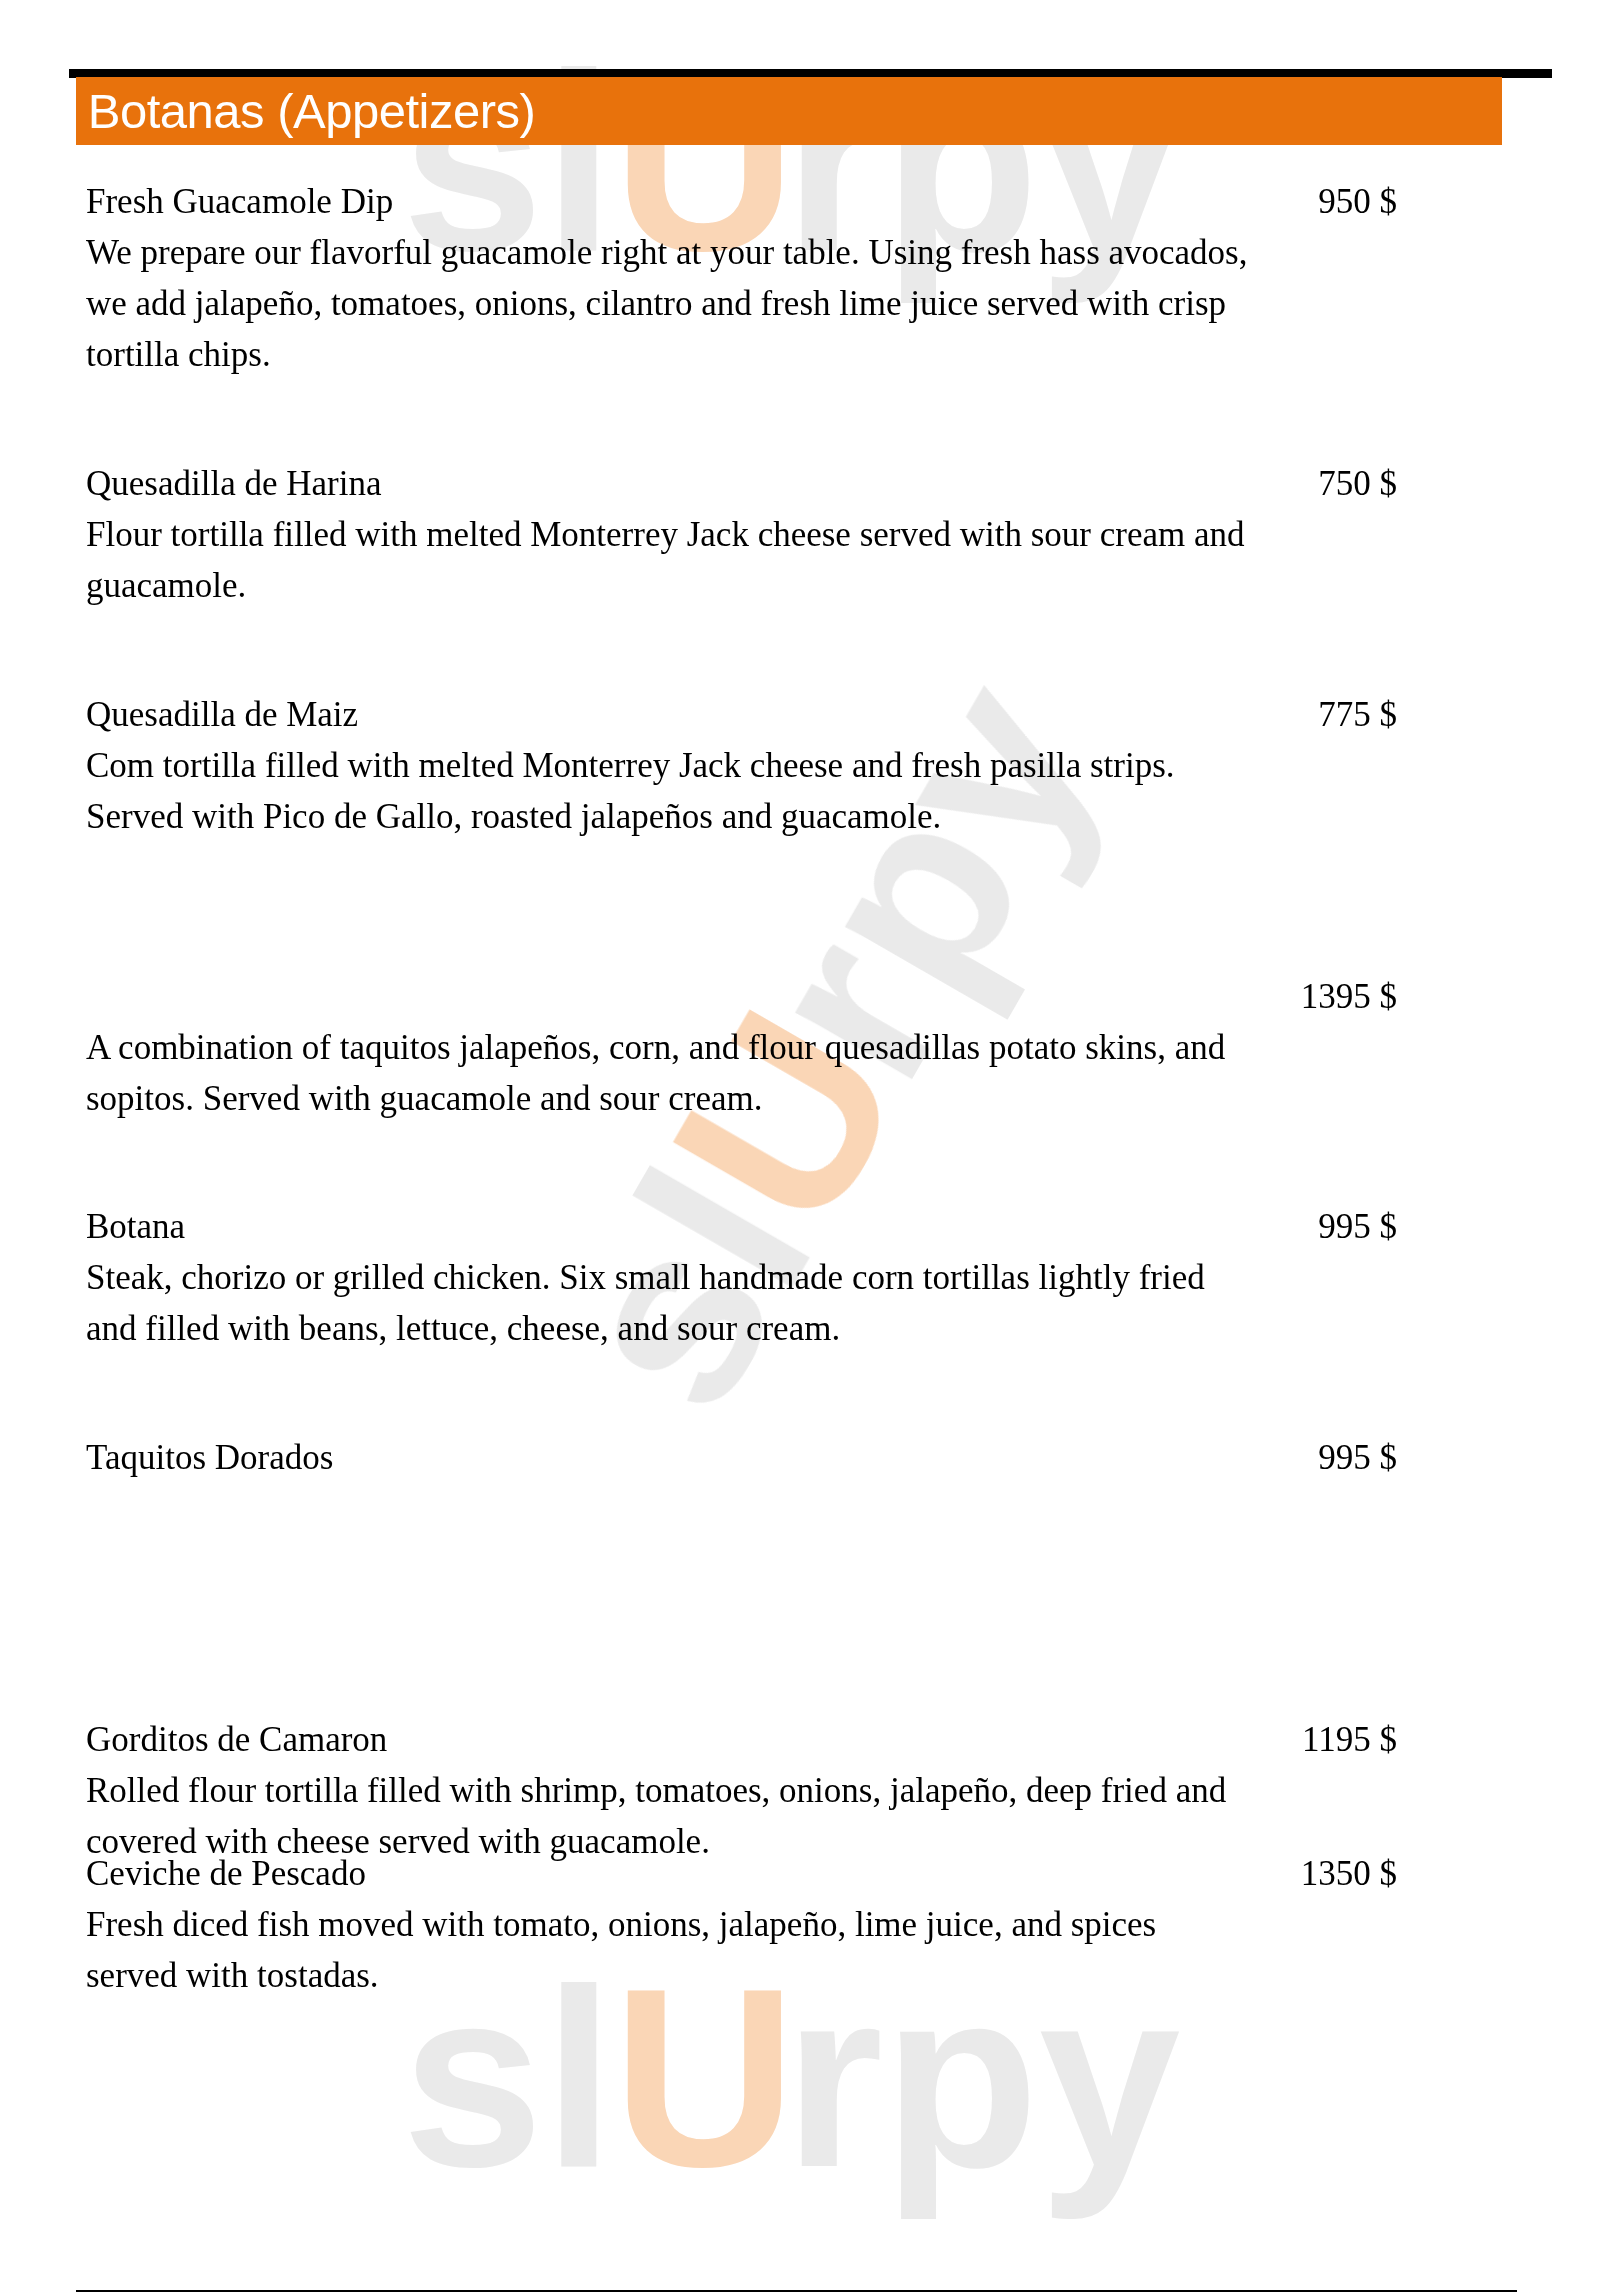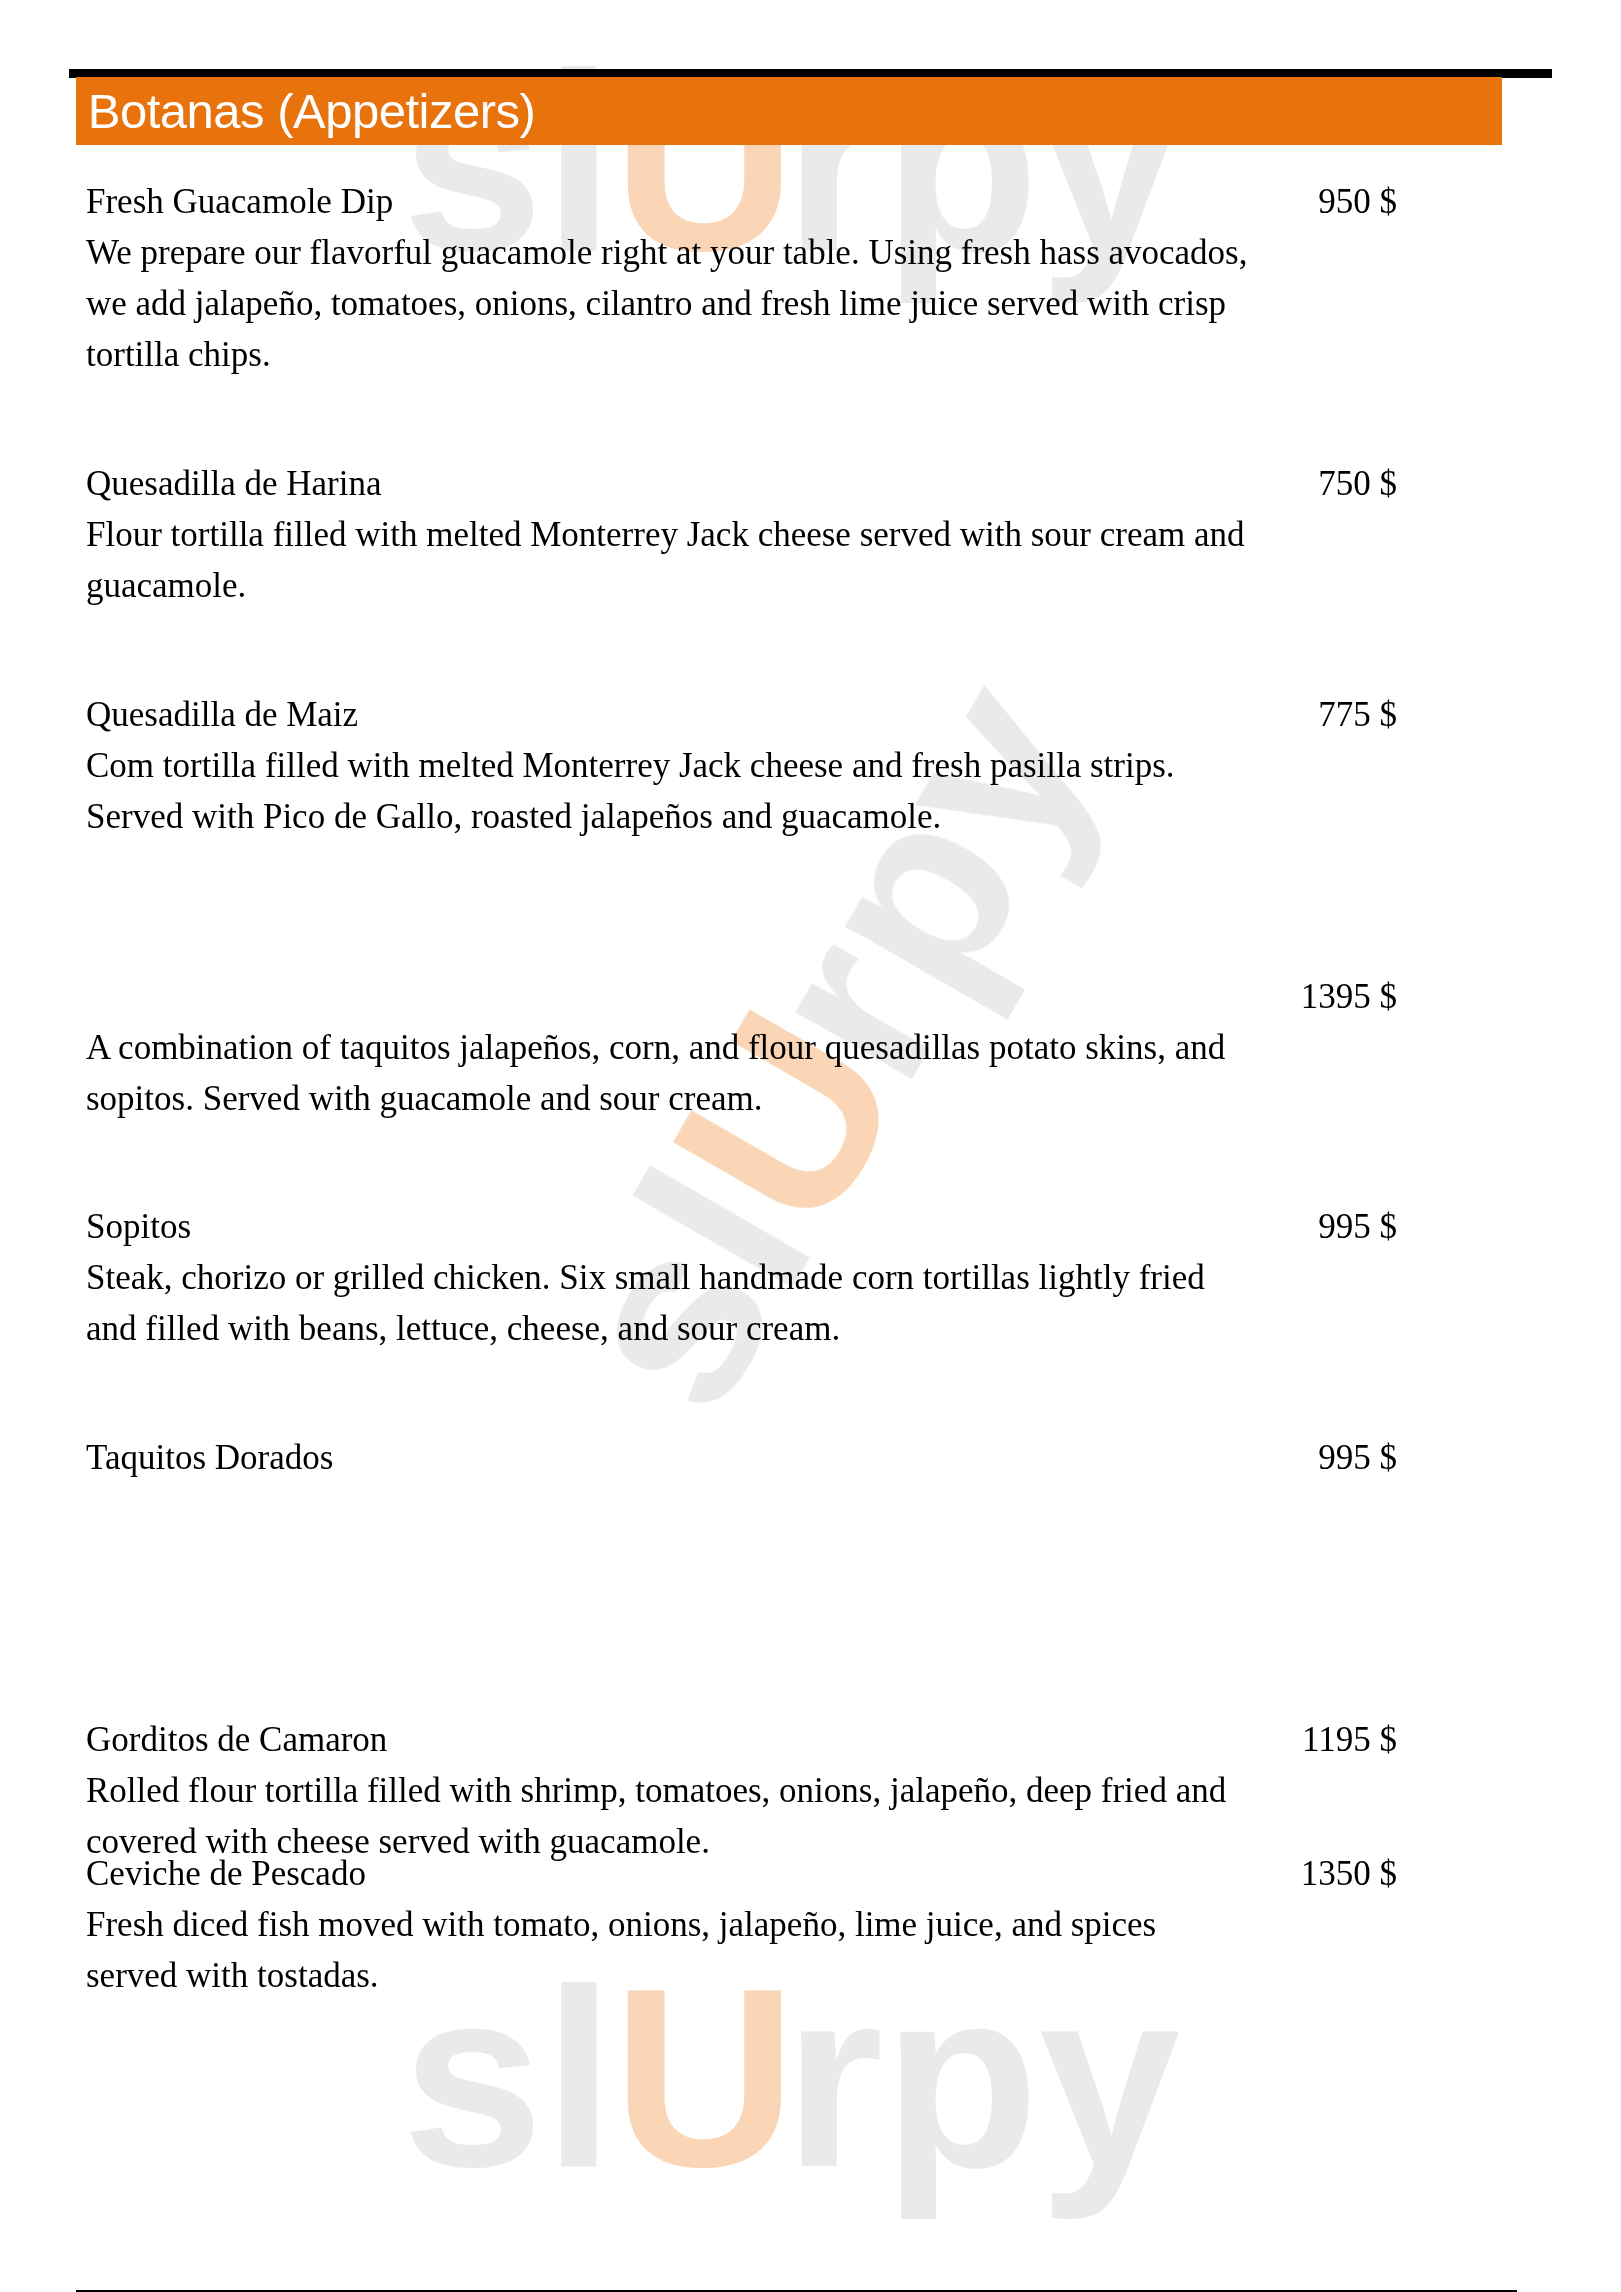--- a/index.html
+++ b/index.html
@@ -150,21 +150,21 @@
 
   <div class="menu-item" style="top:795px;">
     <div class="item-head">
       <span class="item-price">1395 $</span>
     </div>
     <p class="item-desc">A combination of taquitos jalapeños, corn, and flour quesadillas potato skins, and sopitos. Served with guacamole and sour cream.</p>
   </div>
 
   <div class="menu-item" style="top:1025px;">
     <div class="item-head">
-      <span class="item-name">Sopitos</span>
+      <span class="item-name">Botana</span>
       <span class="item-price">995 $</span>
     </div>
     <p class="item-desc">Steak, chorizo or grilled chicken. Six small handmade corn tortillas lightly fried and filled with beans, lettuce, cheese, and sour cream.</p>
   </div>
 
   <div class="menu-item" style="top:1256px;">
     <div class="item-head">
       <span class="item-name">Taquitos Dorados</span>
       <span class="item-price">995 $</span>
     </div>

